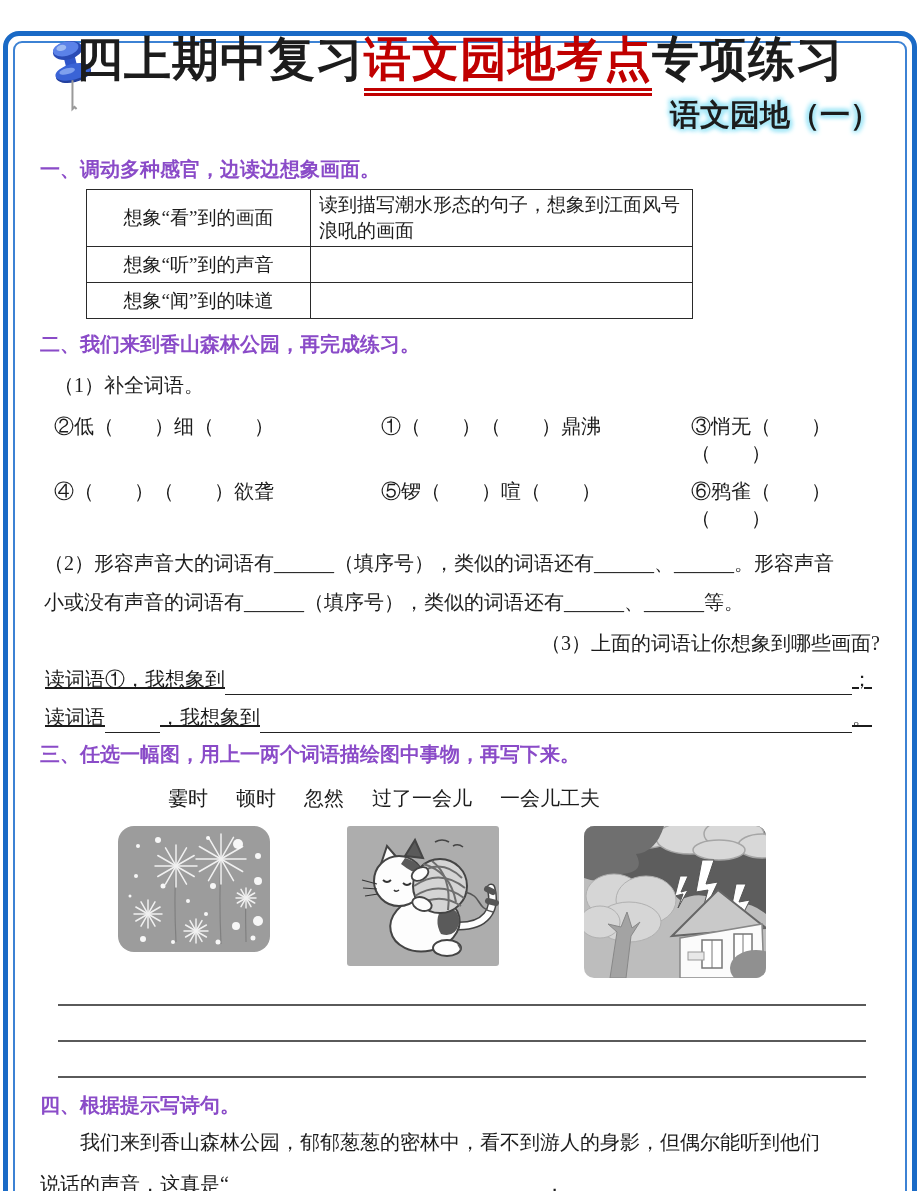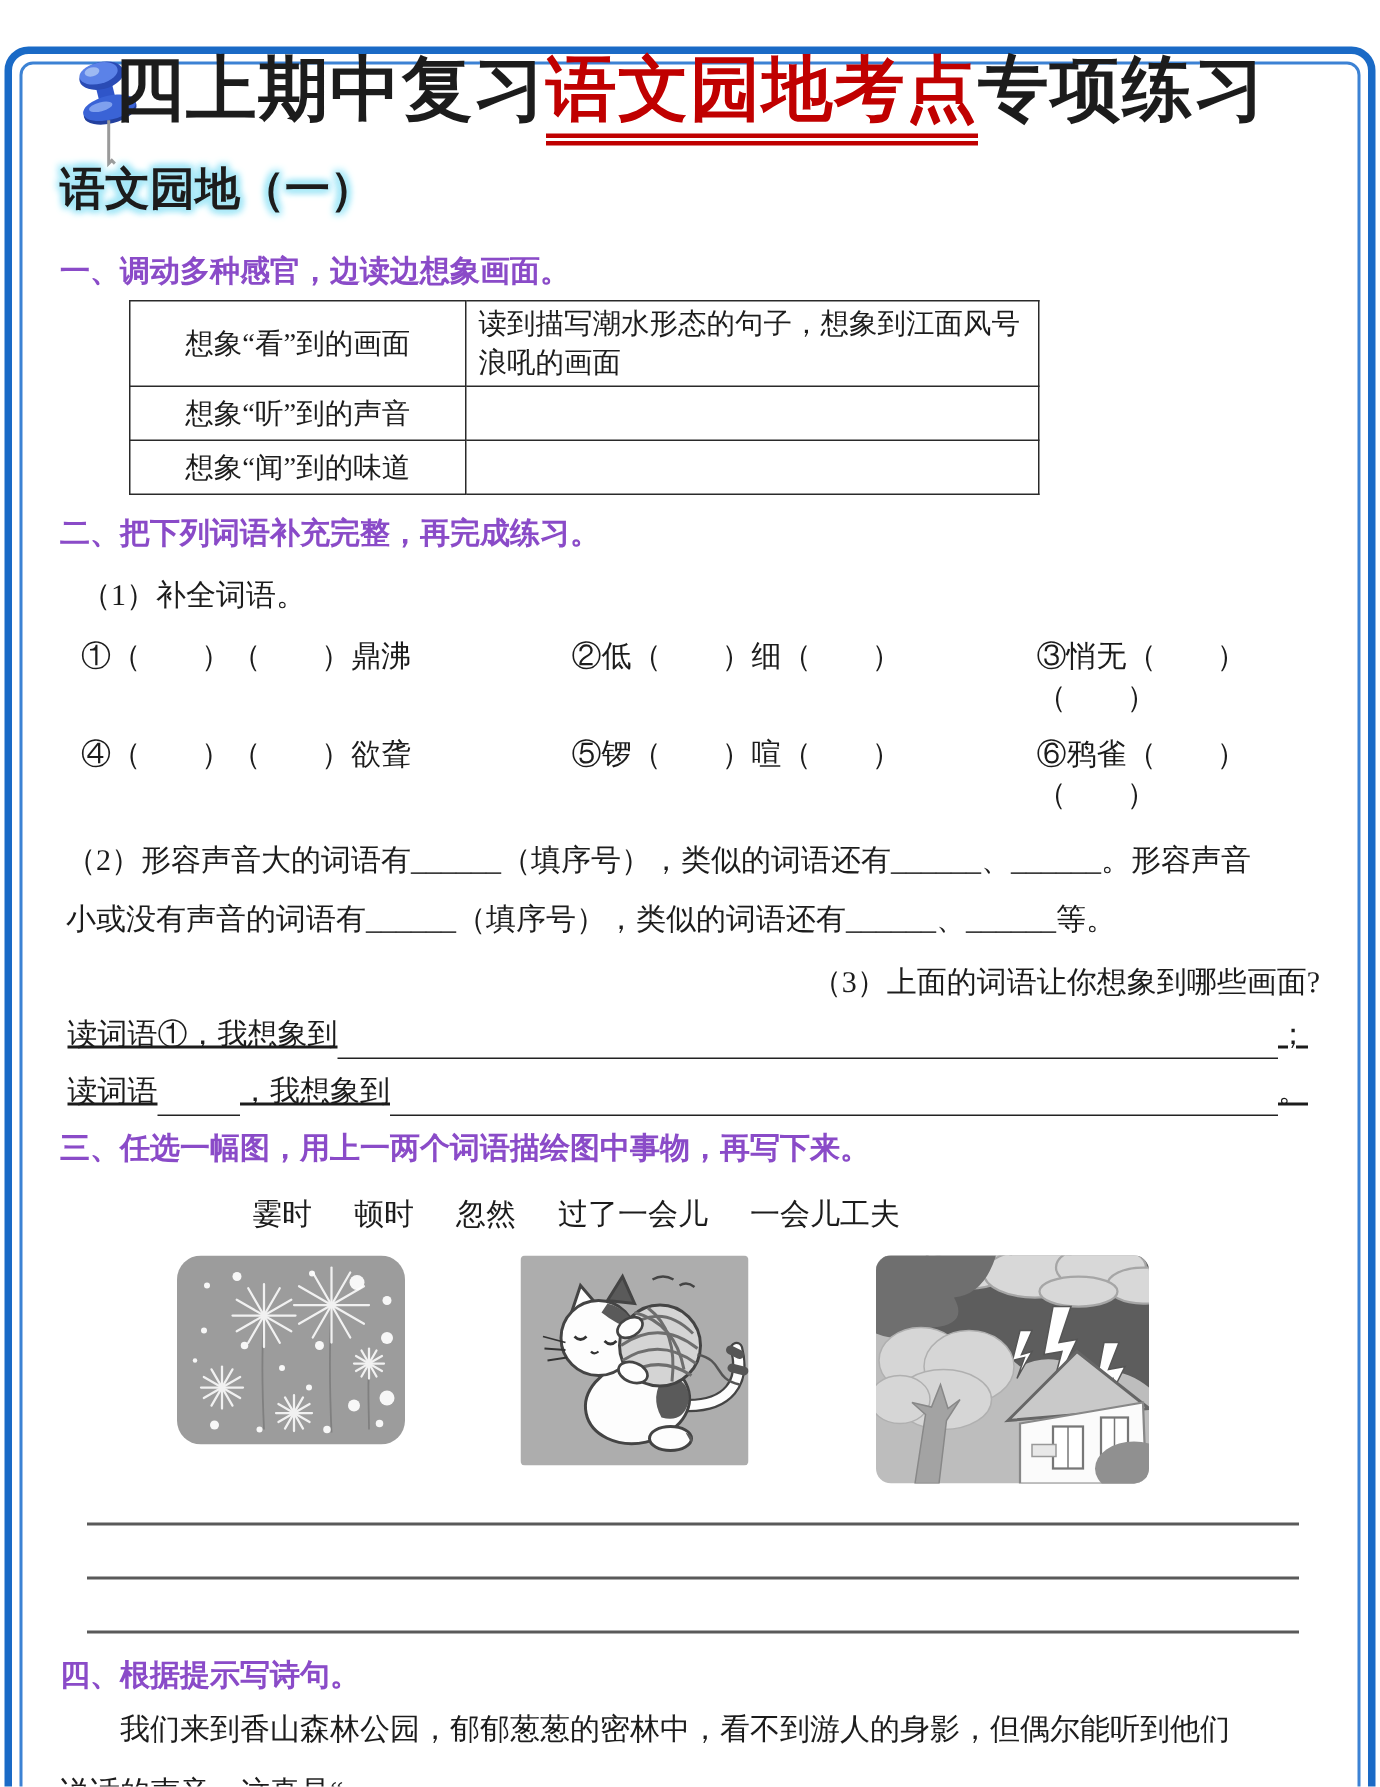--- a/index.html
+++ b/index.html
@@ -7,21 +7,21 @@
     font-family: "Liberation Serif", "DejaVu Serif", serif; color: #1c1c1c; }
   .page { position: relative; width: 920px; height: 1191px; }
   .border-outer { position: absolute; inset: 3px; border: 5px solid #1a6ac6; border-radius: 16px; pointer-events: none; }
   .border-inner { position: absolute; inset: 13px; border: 2px solid #3c82d4; border-radius: 9px; pointer-events: none; }
   .content { position: relative; padding: 0 40px; }
   .pushpin { position: absolute; top: 8px; left: 46px; }
 
   .title { text-align: center; margin-top: 28px; font-size: 47px; font-weight: 700;
     font-family: "DejaVu Sans", sans-serif; letter-spacing: 1px; }
   .title .red { color: #c00000; border-bottom: 8px double #c00000; padding-bottom: 2px; }
-  .subtitle { text-align: left; margin-top: 15px; font-size: 30px; font-weight: 700;
+  .subtitle { text-align: right; margin-top: 4px; font-size: 30px; font-weight: 700;
     font-family: Liberation Mono, monospace;
     text-shadow: 0 0 3px #a9e9f8, 0 0 7px #9fe4f6, 2px 2px 4px #a9e9f8, -2px -2px 4px #a9e9f8, 2px -2px 4px #a9e9f8, -2px 2px 4px #a9e9f8; }
 
   .sec-head { color: #8a4bc8; font-weight: 700; font-size: 20px;
     font-family: "DejaVu Sans", sans-serif; }
   #s1h { margin: 20px 0 6px; }
   #s2h { margin: 12px 0 6px; }
   #s3h { margin: 8px 0 17px; }
   #s4h { margin: 14px 0 8px; }
 
@@ -90,26 +90,26 @@
           <td class="lab">想象“听”到的声音</td>
           <td></td>
         </tr>
         <tr>
           <td class="lab">想象“闻”到的味道</td>
           <td></td>
         </tr>
       </tbody>
     </table>
 
-    <div class="sec-head" id="s2h">二、把下列词语补充完整，再完成练习。</div>
+    <div class="sec-head" id="s2h">二、我们来到香山森林公园，再完成练习。</div>
     <div class="part-label" id="p1lab">（1）补全词语。</div>
 
     <div class="items">
+      <span>②低（　　）细（　　）</span>
       <span>①（　　）（　　）鼎沸</span>
-      <span>②低（　　）细（　　）</span>
       <span>③悄无（　　）（　　）</span>
       <span>④（　　）（　　）欲聋</span>
       <span>⑤锣（　　）喧（　　）</span>
       <span>⑥鸦雀（　　）（　　）</span>
     </div>
 
     <div class="part2">
       <div>（2）形容声音大的词语有______（填序号），类似的词语还有______、______。形容声音</div>
       <div>小或没有声音的词语有______（填序号），类似的词语还有______、______等。</div>
     </div>

